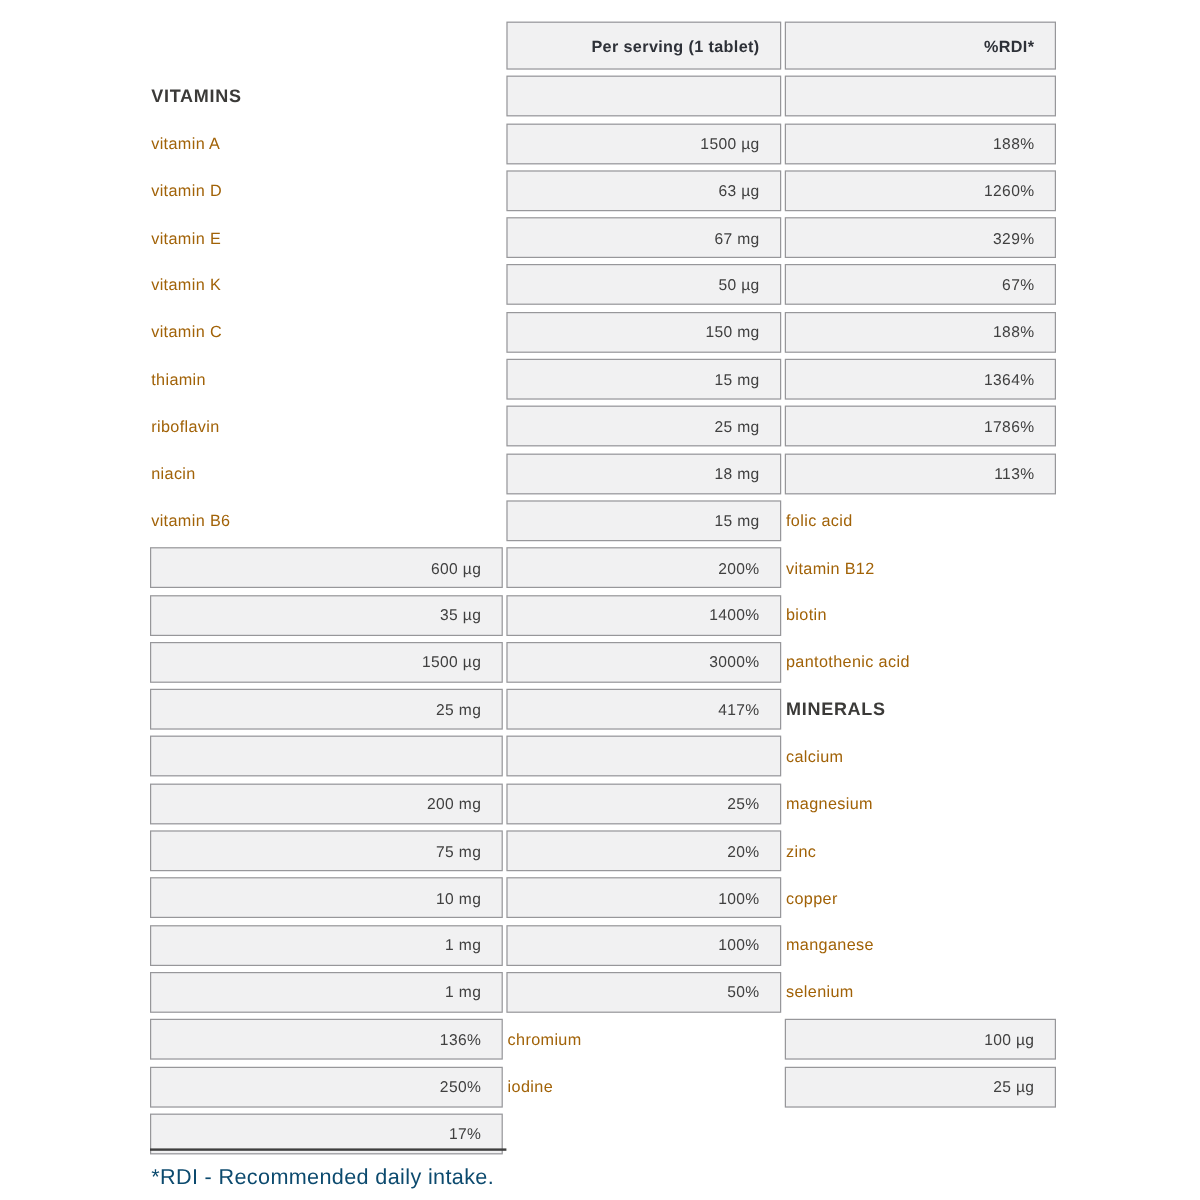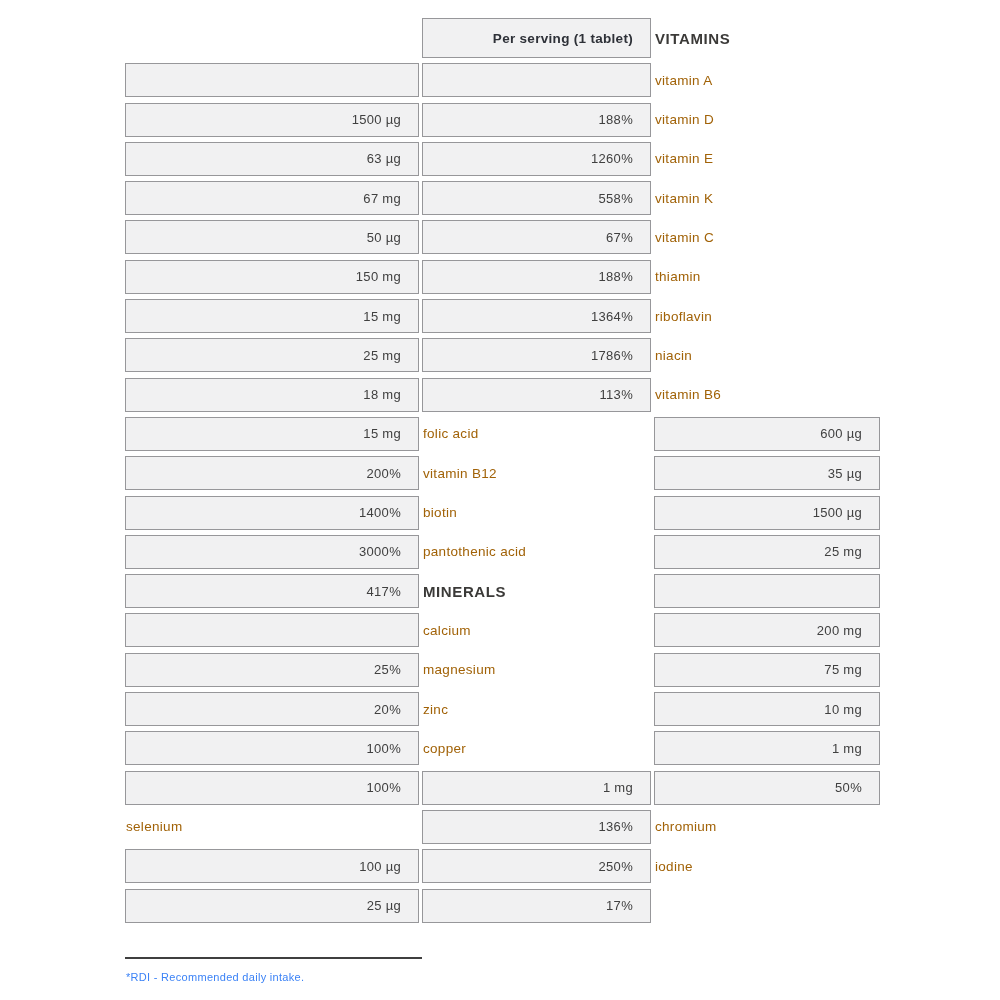--- a/index.html
+++ b/index.html
@@ -64,45 +64,46 @@
     left: 125px;
     top: 957px;
     width: 297px;
     height: 2px;
     background: #3f3f3f;
   }
   .footnote {
     position: absolute;
     left: 126px;
     top: 971px;
-    font-size: 11px;
-    color: #3b82f6;
+    font-size: 18px;
+    color: #0c4a6e;
     letter-spacing: 0.3px;
   }
 </style>
 </head>
 <body>
 
 <div class="sheet">
 
   <div class="facts-grid" id="facts-grid">
     <div class="cell label-cell"></div>
     <div class="cell box-cell header-cell">Per serving (1 tablet)</div>
+    <div class="cell box-cell header-cell">%RDI*</div>
   <div class="cell label-cell section-cell">VITAMINS</div>
       <div class="cell box-cell"></div>
       <div class="cell box-cell"></div>
       <div class="cell label-cell">vitamin A</div>
       <div class="cell box-cell">1500 µg</div>
       <div class="cell box-cell">188%</div>
       <div class="cell label-cell">vitamin D</div>
       <div class="cell box-cell">63 µg</div>
       <div class="cell box-cell">1260%</div>
       <div class="cell label-cell">vitamin E</div>
       <div class="cell box-cell">67 mg</div>
-      <div class="cell box-cell">558%</div>
+      <div class="cell box-cell">329%</div>
       <div class="cell label-cell">vitamin K</div>
       <div class="cell box-cell">50 µg</div>
       <div class="cell box-cell">67%</div>
       <div class="cell label-cell">vitamin C</div>
       <div class="cell box-cell">150 mg</div>
       <div class="cell box-cell">188%</div>
       <div class="cell label-cell">thiamin</div>
       <div class="cell box-cell">15 mg</div>
       <div class="cell box-cell">1364%</div>
       <div class="cell label-cell">riboflavin</div>
@@ -133,20 +134,21 @@
       <div class="cell box-cell">25%</div>
       <div class="cell label-cell">magnesium</div>
       <div class="cell box-cell">75 mg</div>
       <div class="cell box-cell">20%</div>
       <div class="cell label-cell">zinc</div>
       <div class="cell box-cell">10 mg</div>
       <div class="cell box-cell">100%</div>
       <div class="cell label-cell">copper</div>
       <div class="cell box-cell">1 mg</div>
       <div class="cell box-cell">100%</div>
+      <div class="cell label-cell">manganese</div>
       <div class="cell box-cell">1 mg</div>
       <div class="cell box-cell">50%</div>
       <div class="cell label-cell">selenium</div>
       <div class="cell box-cell">136%</div>
       <div class="cell label-cell">chromium</div>
       <div class="cell box-cell">100 µg</div>
       <div class="cell box-cell">250%</div>
       <div class="cell label-cell">iodine</div>
       <div class="cell box-cell">25 µg</div>
       <div class="cell box-cell">17%</div>

